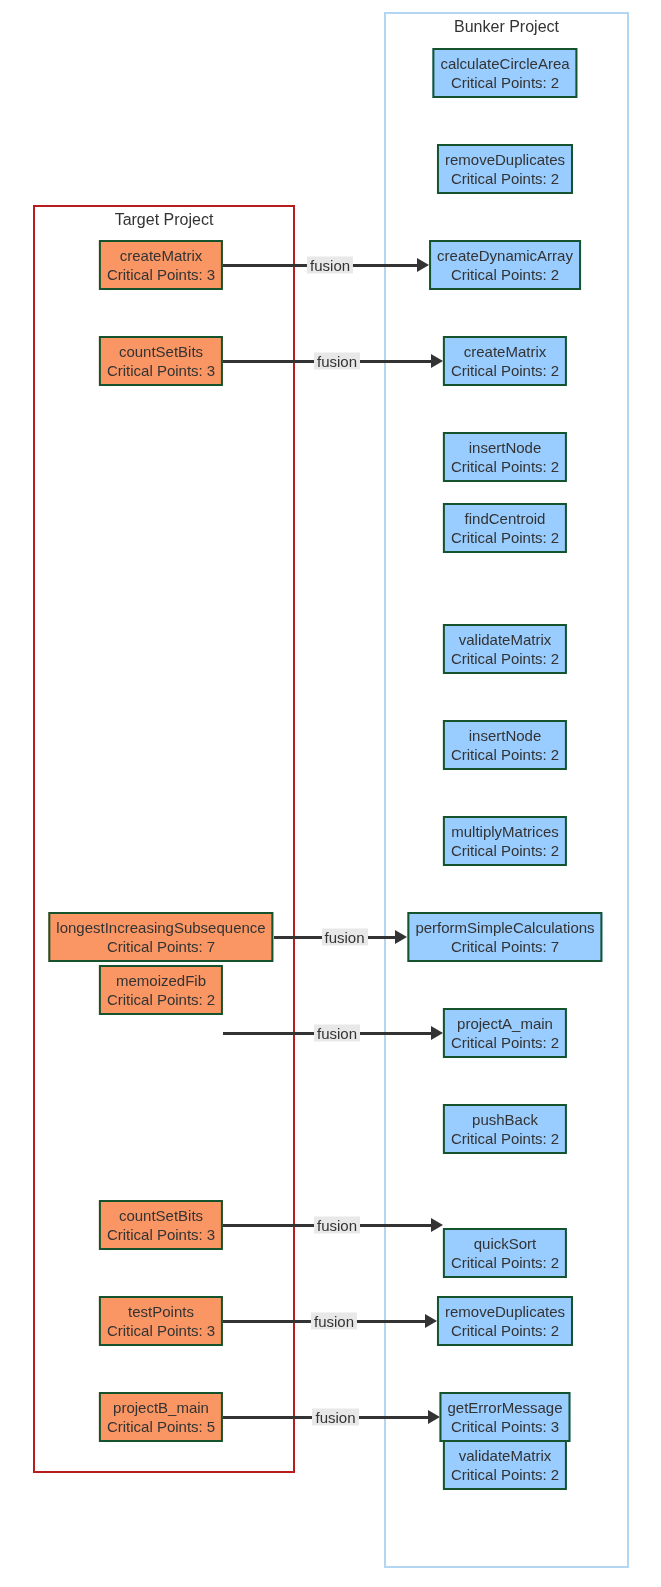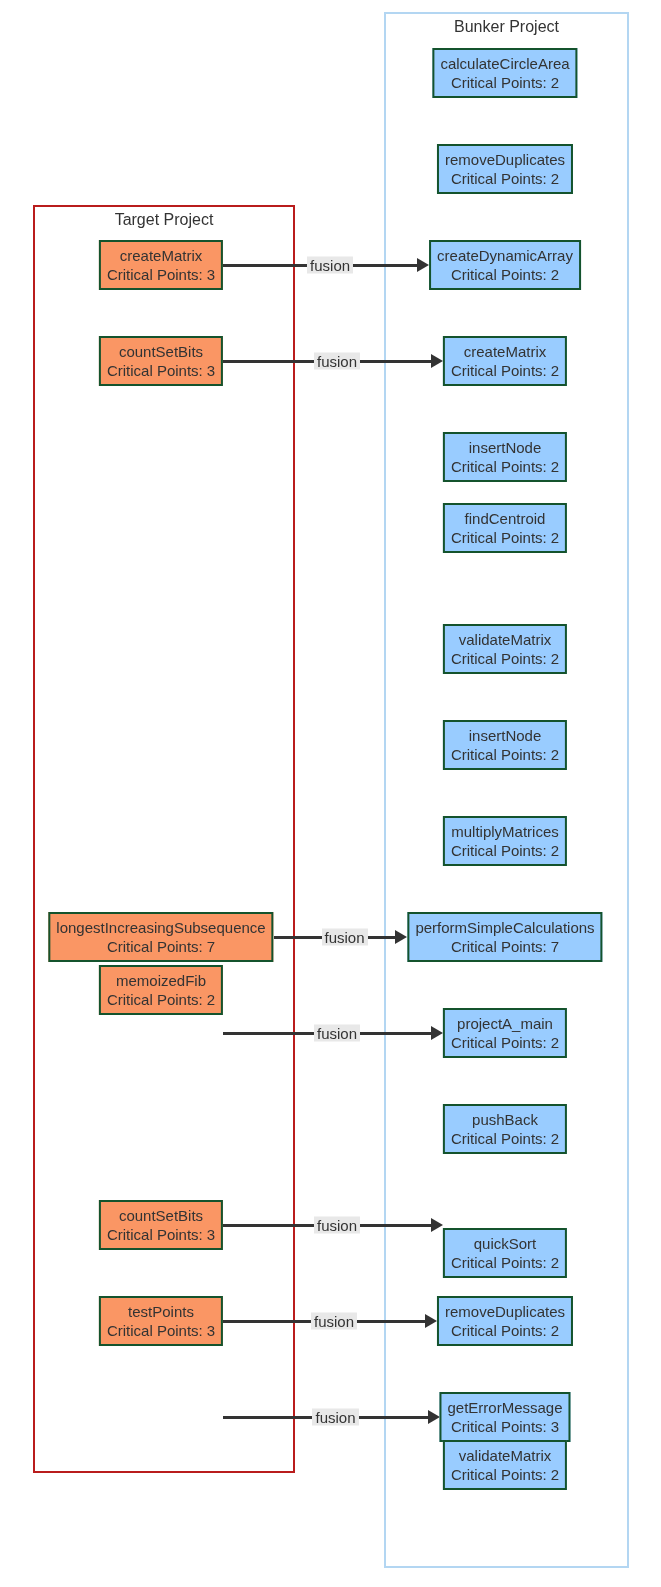--- a/index.html
+++ b/index.html
@@ -169,20 +169,24 @@
     <div class="node-cp"><span>Critical Points:</span><span>2</span></div>
   </div>
   <div class="node target-node" id="tn4" style="top:1200px">
     <div class="node-name">countSetBits</div>
     <div class="node-cp"><span>Critical Points:</span><span>3</span></div>
   </div>
   <div class="node target-node" id="tn5" style="top:1296px">
     <div class="node-name">testPoints</div>
     <div class="node-cp"><span>Critical Points:</span><span>3</span></div>
   </div>
+  <div class="node target-node" id="tn6" style="top:1392px">
+    <div class="node-name">projectB_main</div>
+    <div class="node-cp"><span>Critical Points:</span><span>5</span></div>
+  </div>
 
   <div class="edge">
     <div class="edge-line" style="left: 223.102px; top: 263.5px; width: 195.961px;"></div>
     <div class="edge-head" style="left: 417.062px; top: 258px;"></div>
     <div class="edge-label" style="left: 330.082px; top: 265px;">fusion</div>
   </div>
   <div class="edge">
     <div class="edge-line" style="left: 223.102px; top: 359.5px; width: 209.797px;"></div>
     <div class="edge-head" style="left: 430.898px; top: 354px;"></div>
     <div class="edge-label" style="left: 337px; top: 361px;">fusion</div>

